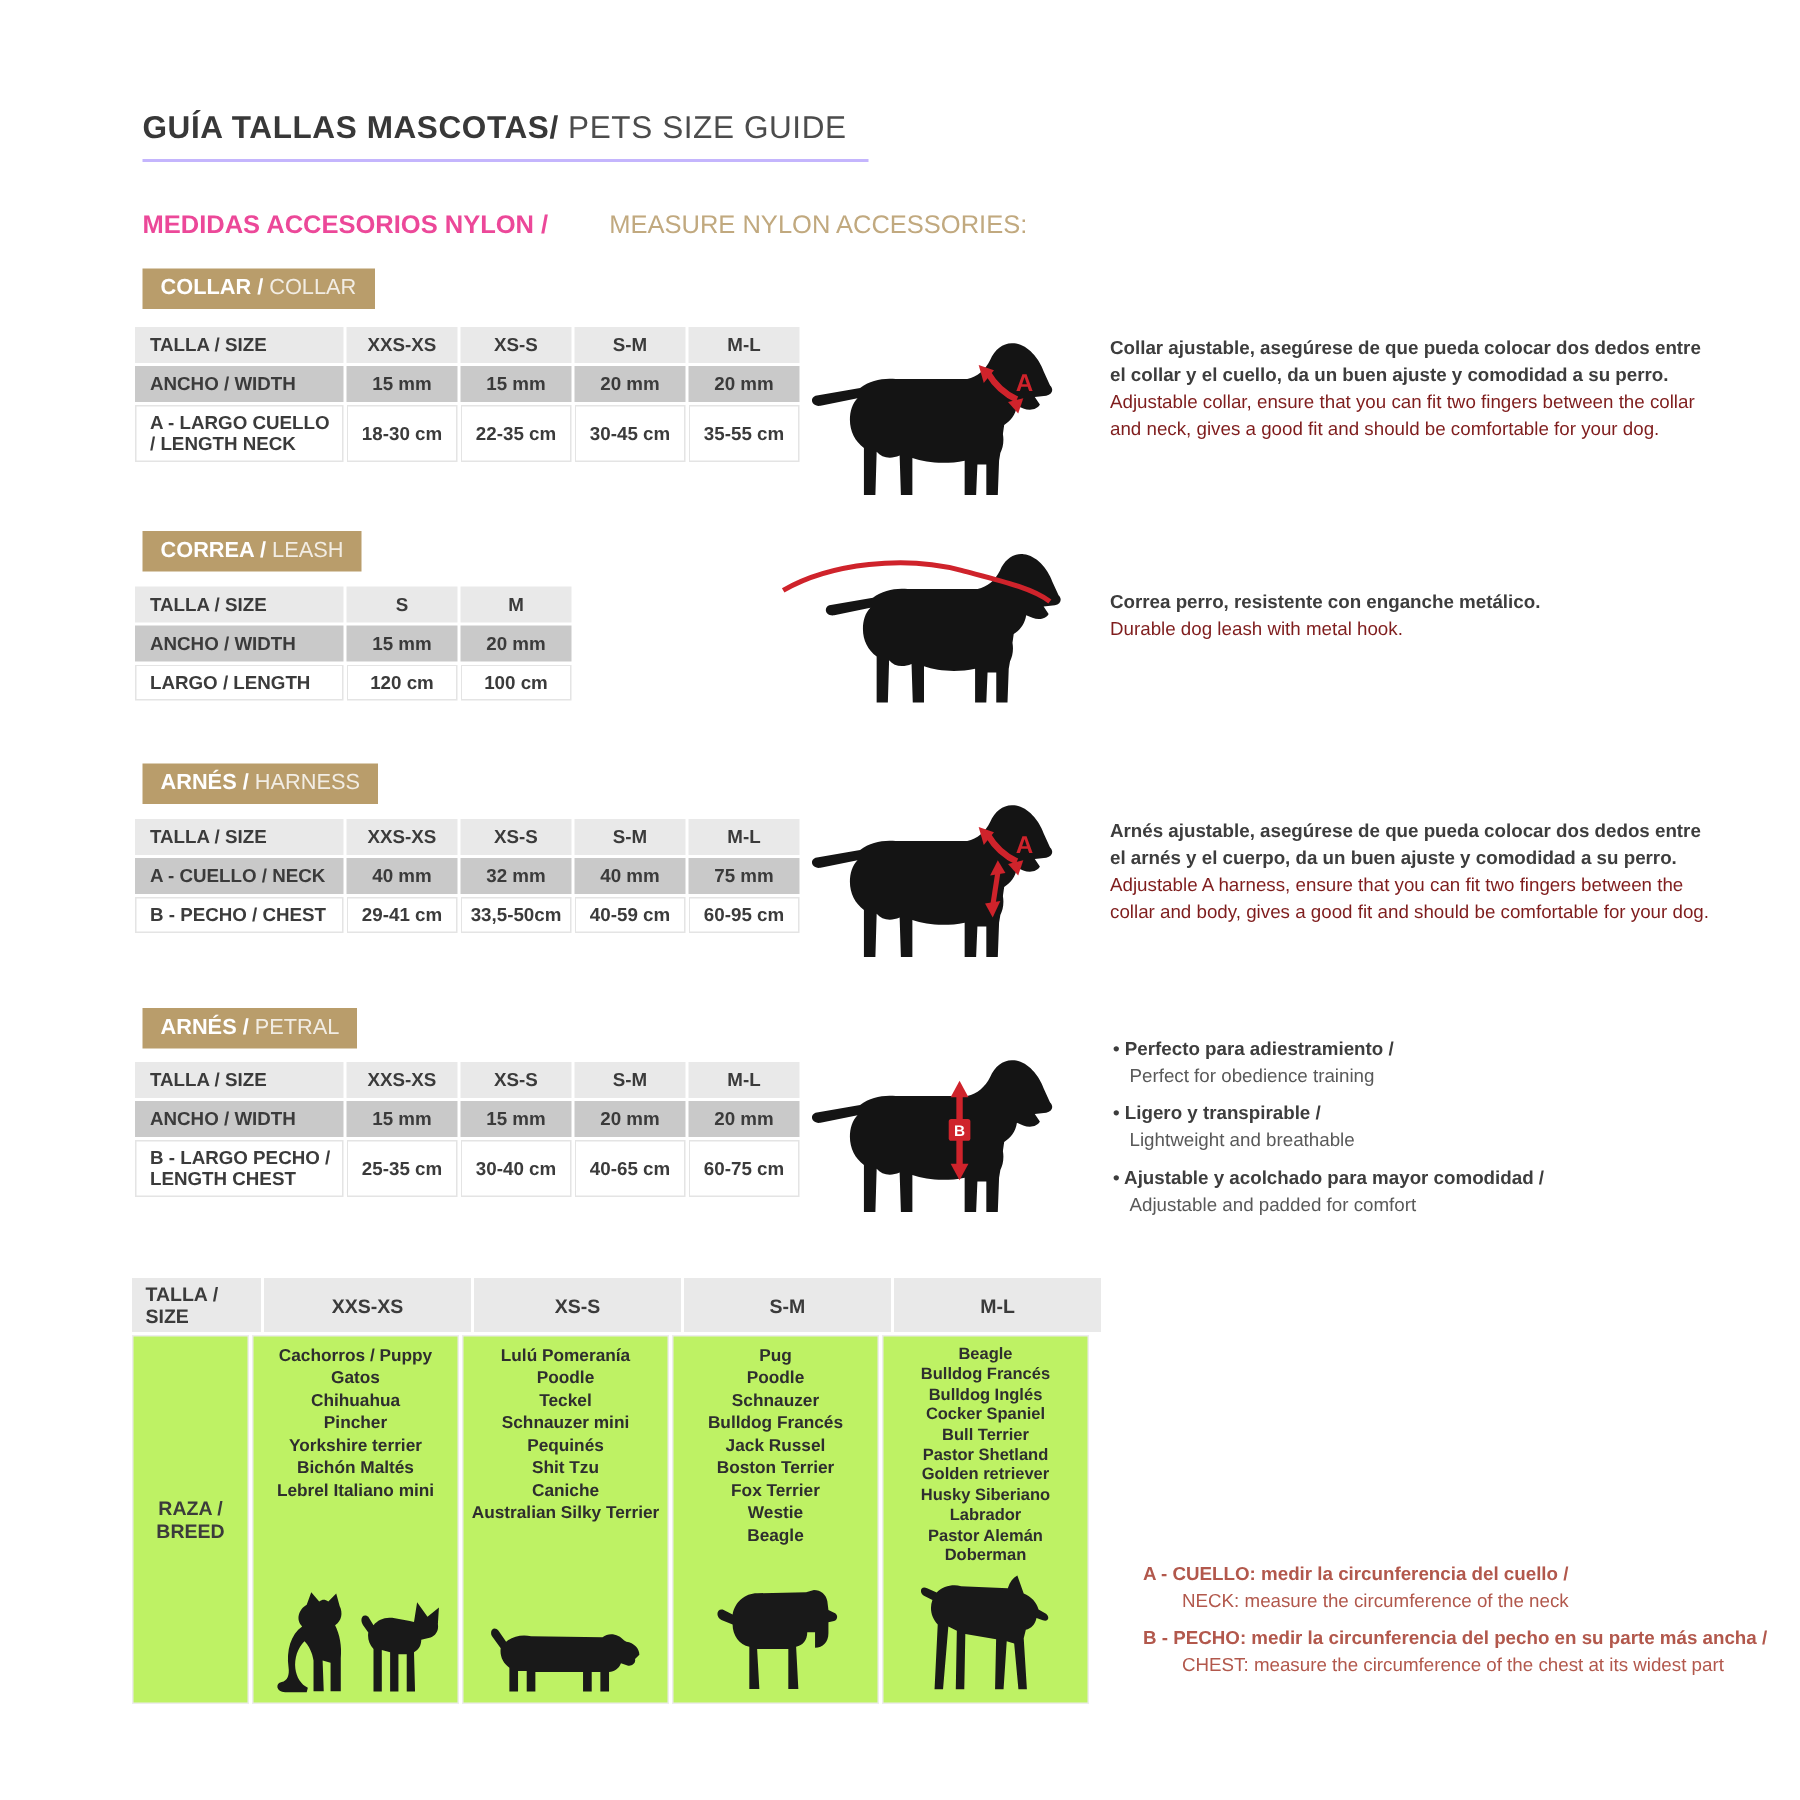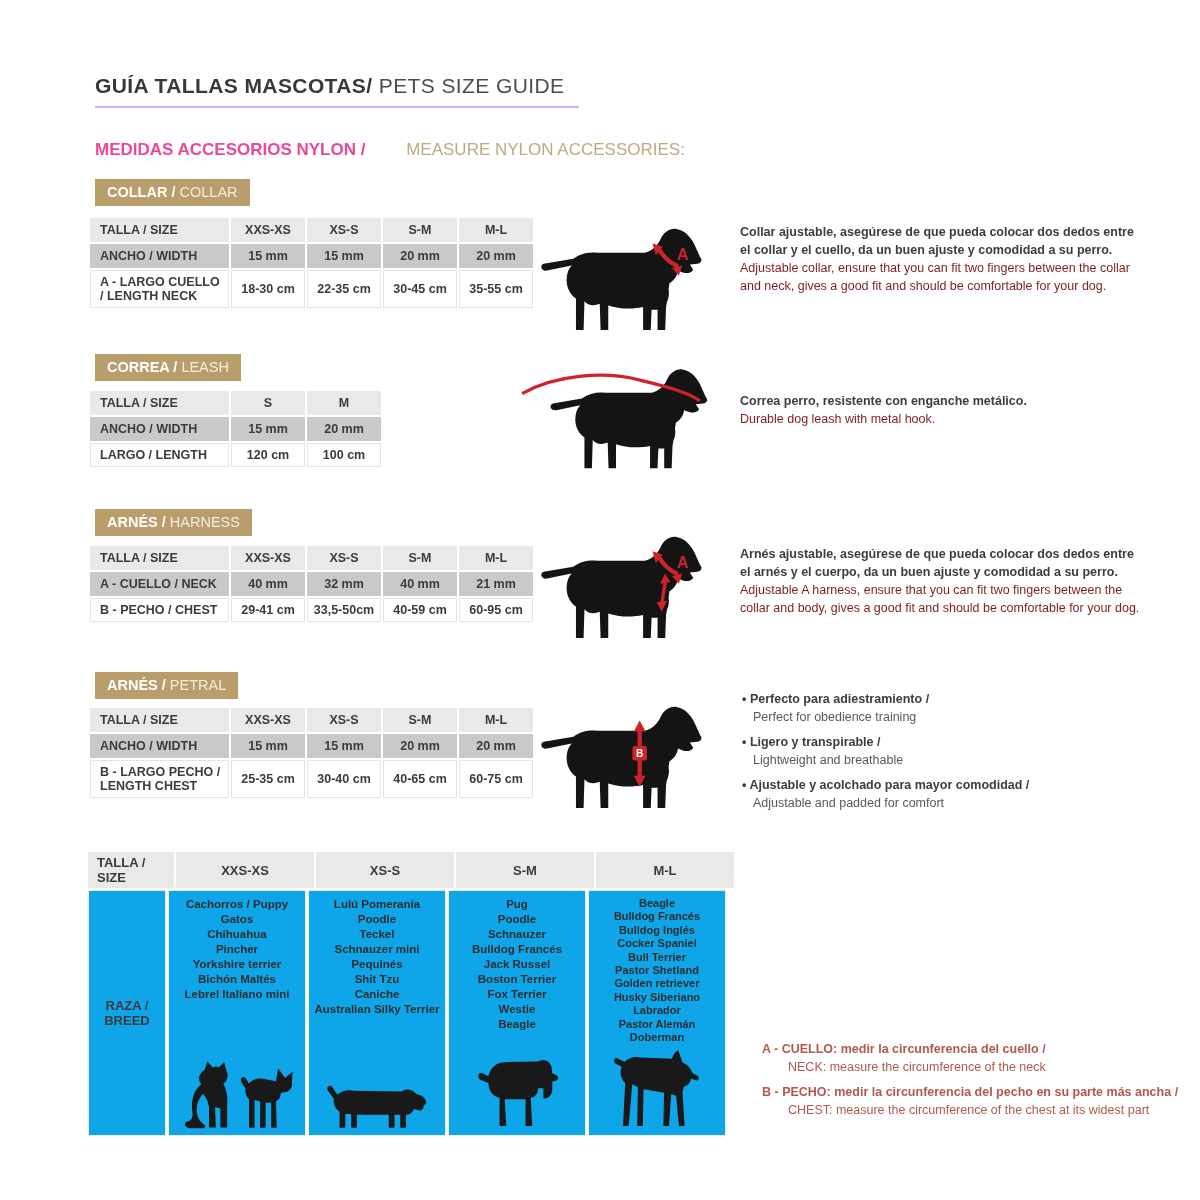--- a/index.html
+++ b/index.html
@@ -49,21 +49,21 @@
   .marker-label{fill:#cf232b;font-weight:bold;font-size:19px;}
   .marker-b-white{fill:#fff;font-weight:bold;font-size:12px;text-anchor:middle;}
 
   
   .breed-table{left:88px;top:852px;width:652px;}
   .breed-head{display:flex;gap:2px;margin-bottom:2px;}
   .breed-head .cell{background:#e9e9e9;height:36px;display:flex;align-items:center;justify-content:center;
                     font-weight:bold;font-size:13px;width:138px;}
   .breed-head .cell.first{width:86px;justify-content:flex-start;padding-left:9px;box-sizing:border-box;}
   .breed-body{display:flex;gap:2px;height:246px;}
-  .breed-body .cell{background:#0ea5e9;box-shadow:inset 0 0 0 1px #ececec;display:flex;flex-direction:column;
+  .breed-body .cell{background:#bef264;box-shadow:inset 0 0 0 1px #ececec;display:flex;flex-direction:column;
                     align-items:center;width:138px;}
   .breed-body .cell.first{width:78px;justify-content:center;font-weight:bold;font-size:13px;text-align:center;}
   .breed-list{font-size:11.5px;font-weight:bold;line-height:15px;text-align:center;white-space:pre-line;
               color:#2e2e2e;padding-top:7px;}
   .breed-list.tight{font-size:11px;line-height:13.4px;}
   .sil-row{margin-top:auto;display:flex;align-items:flex-end;gap:6px;padding-bottom:4px;}
   .sil{fill:#191919;}
 
   
   .notes{left:762px;top:1040px;font-size:12.5px;color:#b2584c;line-height:18px;width:430px;}
@@ -168,21 +168,21 @@
     <th class="val">XXS-XS</th>
     <th class="val">XS-S</th>
     <th class="val">S-M</th>
     <th class="val">M-L</th>
   </tr>
   <tr class="shade">
     <td class="lbl">A - CUELLO / NECK</td>
     <td>40 mm</td>
     <td>32 mm</td>
     <td>40 mm</td>
-    <td>21 mm</td>
+    <td>75 mm</td>
   </tr>
   <tr class="plain">
     <td class="lbl">B - PECHO / CHEST</td>
     <td>29-41 cm</td>
     <td>33,5-50cm</td>
     <td>40-59 cm</td>
     <td>60-95 cm</td>
   </tr>
 </tbody>
   </table>

